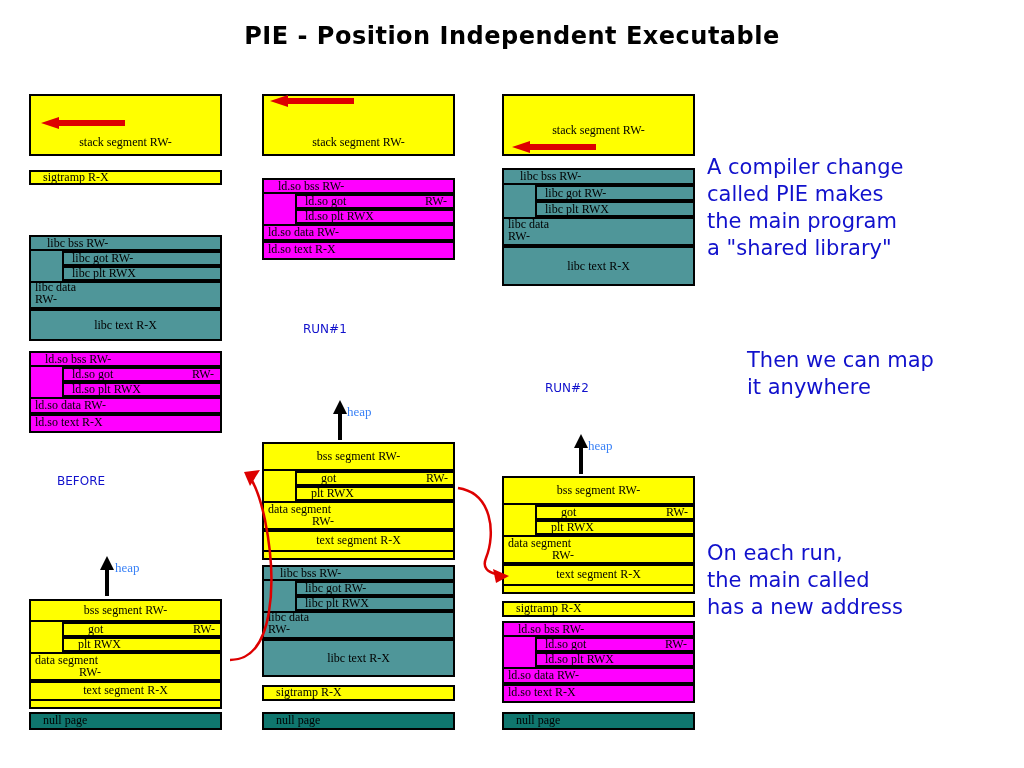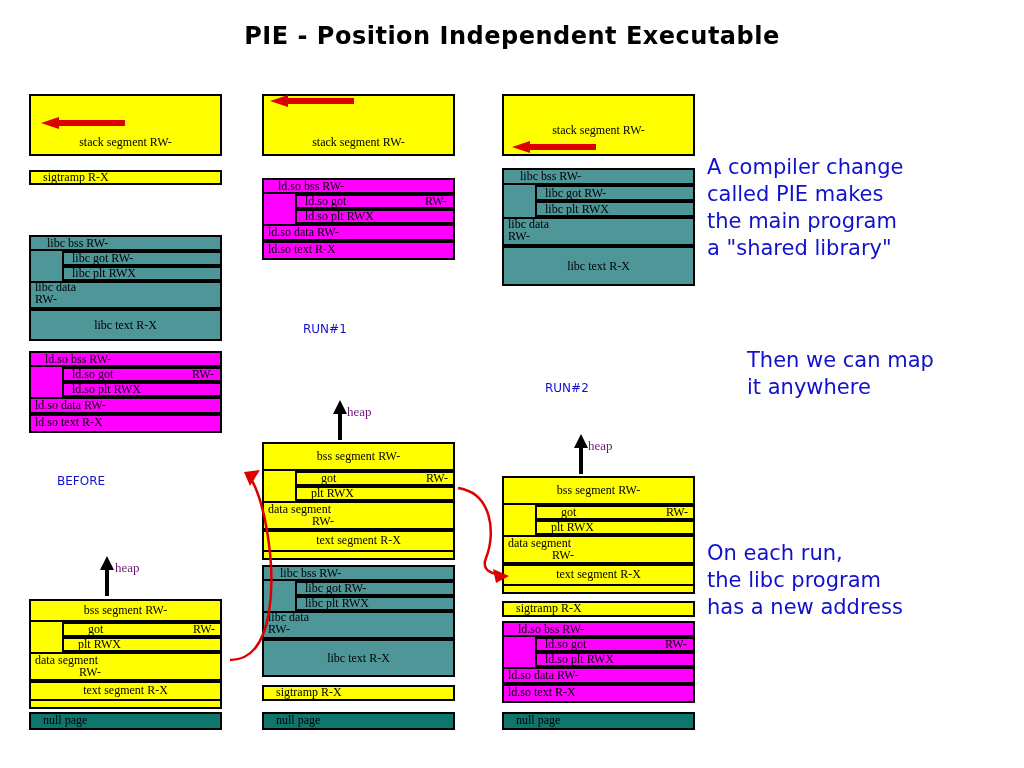--- a/index.html
+++ b/index.html
@@ -49,21 +49,21 @@
   .runlabel{
     position:absolute;color:#1111CC;
     font-family:"DejaVu Sans",sans-serif;
     font-size:12px;font-weight:500;white-space:nowrap;
   }
 
   
   .heaparrow{position:absolute;}
   .heaplabel{
     position:absolute;font-family:"Liberation Serif",serif;
-    font-size:13px;color:#701a75;white-space:nowrap;
+    font-size:13px;color:#3b82f6;white-space:nowrap;
   }
   svg{display:block;overflow:visible;}
 </style>
 </head>
 <body>
 
 <div id="stage">
 
   <div class="title">PIE - Position Independent Executable</div>
 
@@ -379,16 +379,16 @@
 
   <div class="note" style="left:707px;top:154px;">A compiler change
 called PIE makes
 the main program
 a "shared library"</div>
 
   <div class="note" style="left:747px;top:347px;">Then we can map
 it anywhere</div>
 
   <div class="note" style="left:707px;top:540px;">On each run,
-the libc program
+the main called
 has a new address</div>
 
 </div>
 
 </body></html>

